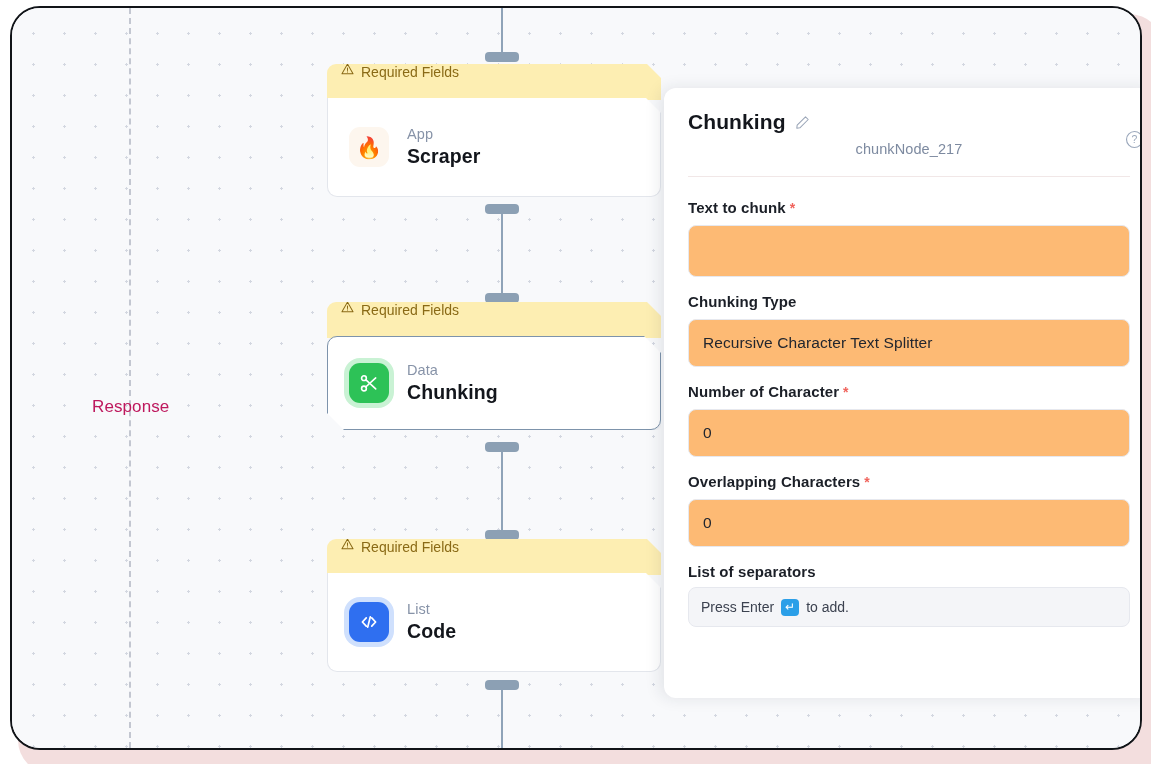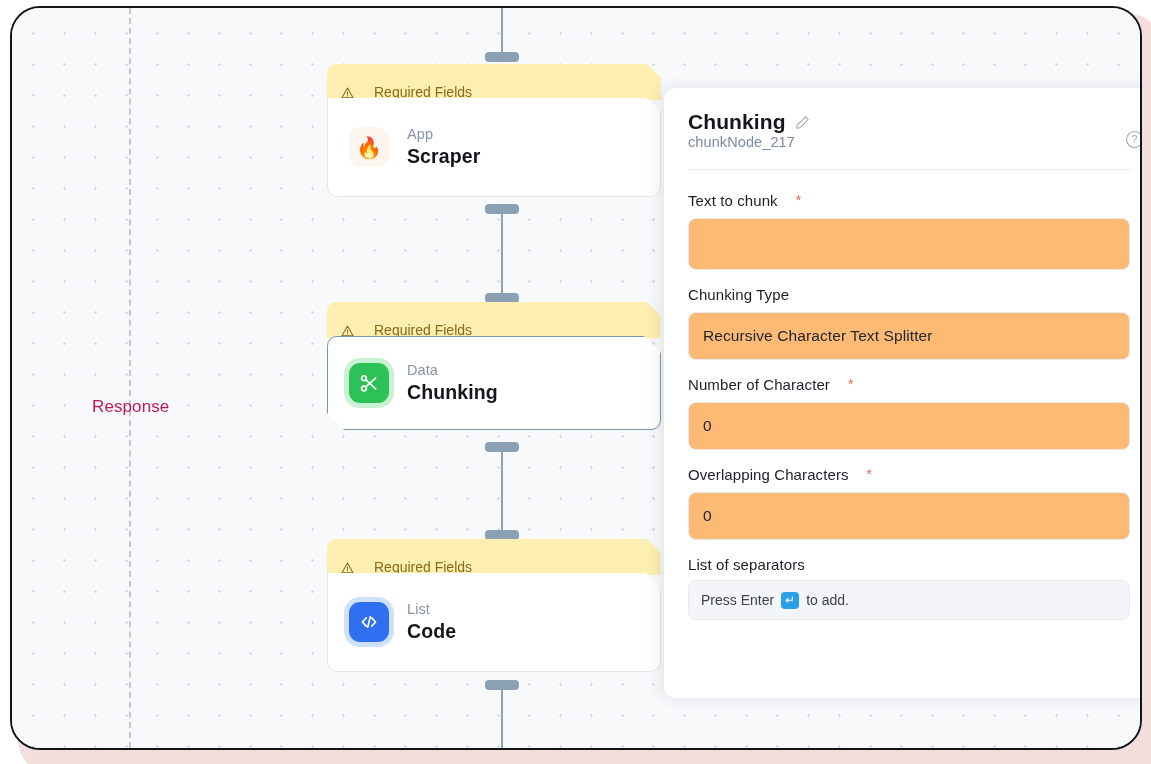--- a/index.html
+++ b/index.html
@@ -62,22 +62,22 @@
   .node-group.n1 { left: 315px; top: 56px; }
   .node-group.n2 { left: 315px; top: 294px; }
   .node-group.n3 { left: 315px; top: 531px; }
 
   .warn-banner {
     position: relative;
     height: 36px;
     background: #fdeeb2;
     border-radius: 9px 9px 0 0;
     display: flex;
-    align-items: flex-end;
-    gap: 20px;
+    align-items: flex-start;
+    gap: 7px;
     padding: 0 14px;
     font-size: 14px;
     color: #8a6a16;
     
     clip-path: polygon(0 0, calc(100% - 14px) 0, 100% 14px, 100% 100%, 0 100%);
   }
   .warn-banner .tri {
     width: 13px; height: 12px;
     display: inline-block;
     position: relative; top: -1px;
@@ -159,45 +159,46 @@
     box-shadow: -4px 0 16px rgba(30,40,60,.10);
     overflow: hidden;
   }
   .props-head { padding: 22px 24px 0 24px; position: relative; }
   .props-title-row { display: flex; align-items: center; gap: 9px; }
   .props-title {
     font-size: 21px; font-weight: 700; color: #13161c; letter-spacing: .1px;
   }
   .pencil-icon { width: 15px; height: 15px; display:block; }
   .props-subtitle {
-    margin-top: 0;
+    margin-top: 7px;
     font-size: 14.5px;
     color: #7d8aa0;
     letter-spacing: .1px;
+    text-align: center;
   }
   .help-icon {
     position: absolute;
     right: 10px; top: 42px;
     width: 19px; height: 19px;
   }
   .props-sep {
     margin: 19px 24px 0 24px;
     height: 1px;
     background: #f1e7e7;
   }
 
   .props-body { padding: 22px 24px 0 24px; }
   .field { margin-bottom: 16px; }
   .field-label {
     font-size: 15px;
-    font-weight: 400;
+    font-weight: 700;
     color: #1b1f27;
     letter-spacing: .1px;
     margin-bottom: 9px;
-    display: flex; align-items: flex-start; gap: 18px;
+    display: flex; align-items: flex-end; gap: 4px;
   }
   .req { color: #f0635c; font-size: 14px; }
   .field-box {
     border: 1px solid #e6e8ee;
     border-radius: 8px;
     background: #fdba74;
     height: 48px;
     display: flex; align-items: center;
     padding: 0 14px;
     font-size: 15.5px;

